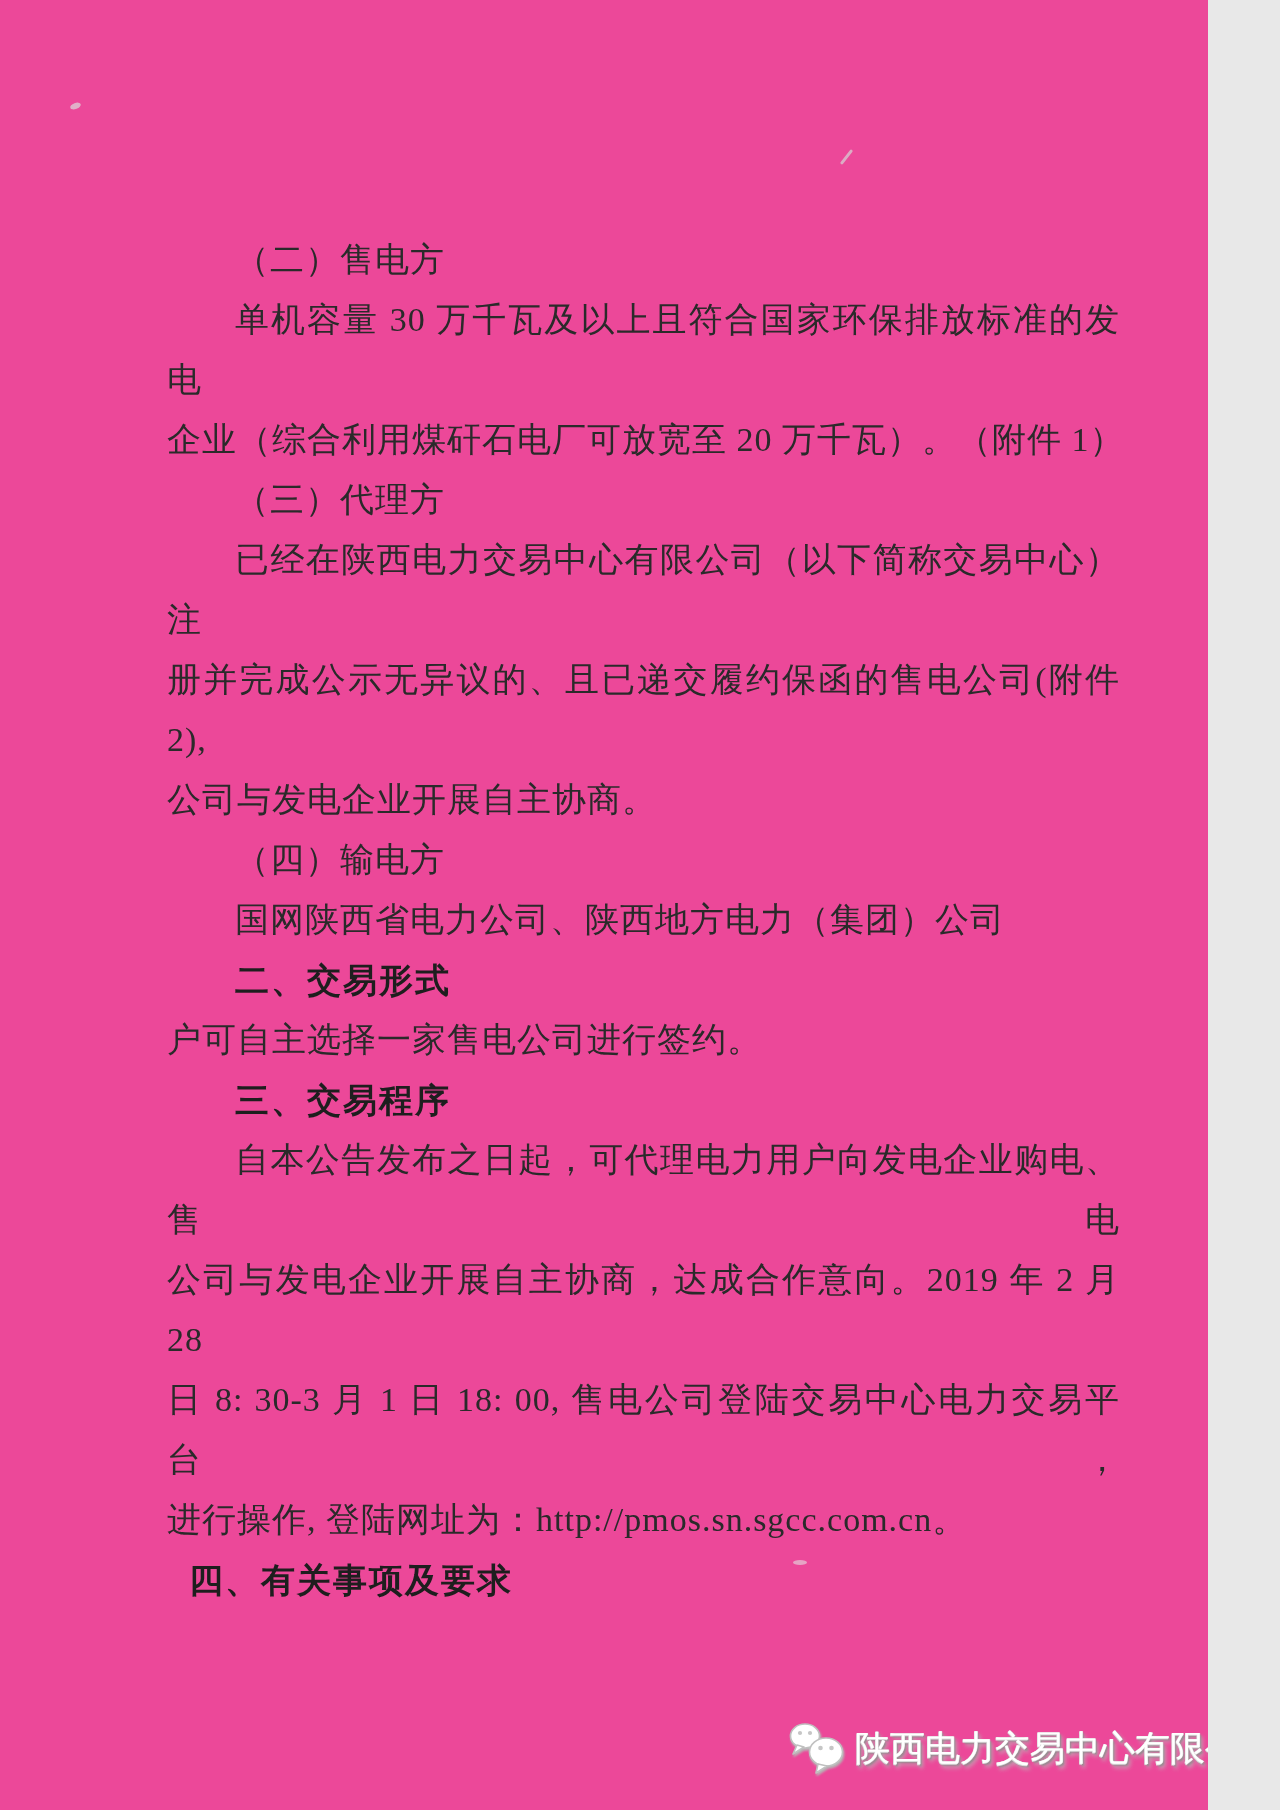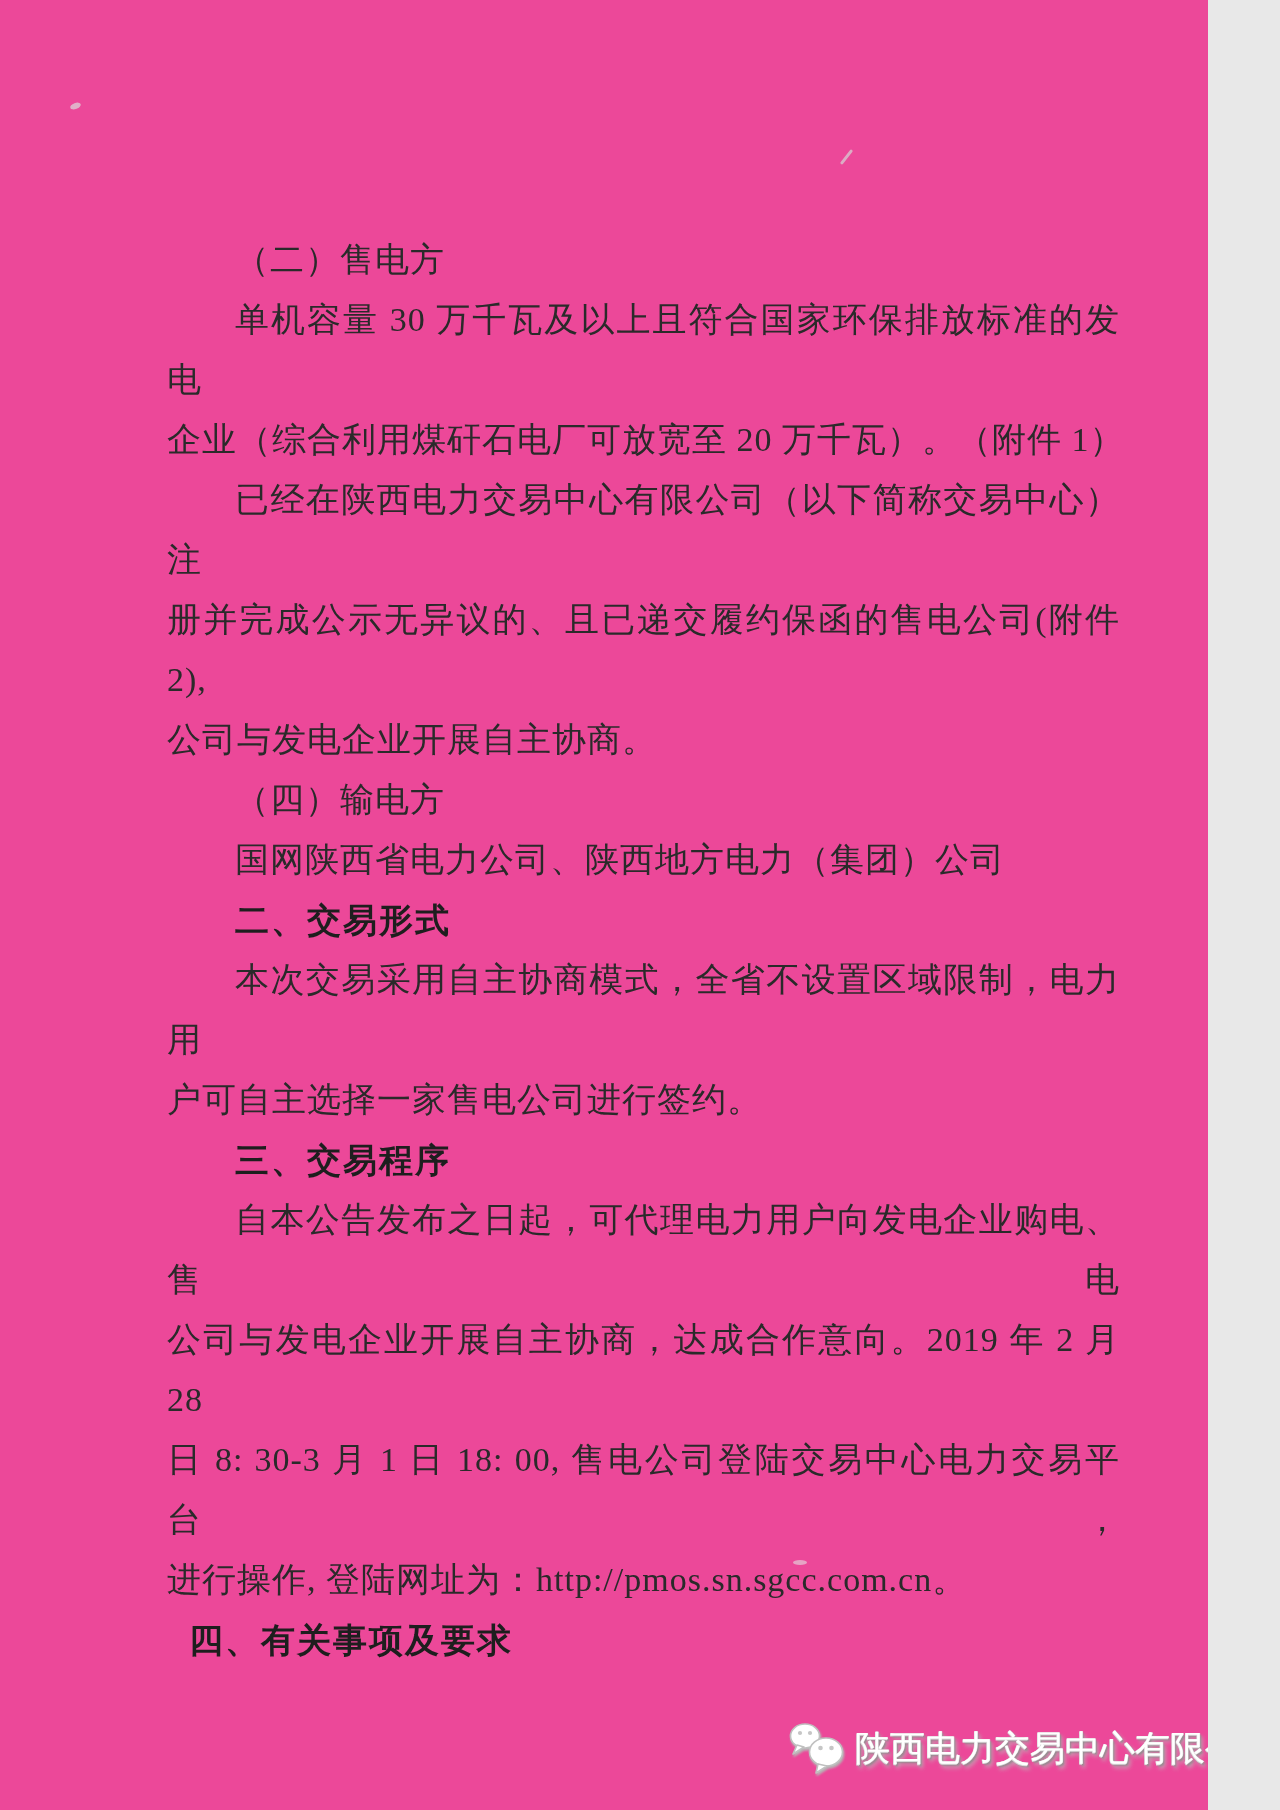--- a/index.html
+++ b/index.html
@@ -85,27 +85,27 @@
 <div class="page">
 
   <span class="artifact artifact-1"></span>
   <span class="artifact artifact-2"></span>
   <span class="artifact artifact-3"></span>
 
   <div class="doc-body">
     <div class="line ind2">（二）售电方</div>
     <div class="line ind2 fill">单机容量 30 万千瓦及以上且符合国家环保排放标准的发电</div>
     <div class="line">企业（综合利用煤矸石电厂可放宽至 20 万千瓦）。（附件 1）</div>
+    <div class="line ind2">（三）代理方</div>
     <div class="line ind2 fill">已经在陕西电力交易中心有限公司（以下简称交易中心）注</div>
     <div class="line fill">册并完成公示无异议的、且已递交履约保函的售电公司(附件 2),</div>
     <div class="line">公司与发电企业开展自主协商。</div>
     <div class="line ind2">（四）输电方</div>
     <div class="line ind2">国网陕西省电力公司、陕西地方电力（集团）公司</div>
     <div class="line ind2 heading">二、交易形式</div>
-    <div class="line ind2 fill">本次交易采用自主协商模式，全省不设置区域限制，电力用</div>
     <div class="line">户可自主选择一家售电公司进行签约。</div>
     <div class="line ind2 heading">三、交易程序</div>
     <div class="line ind2 fill">自本公告发布之日起，可代理电力用户向发电企业购电、售电</div>
     <div class="line fill">公司与发电企业开展自主协商，达成合作意向。2019 年 2 月 28</div>
     <div class="line fill">日 8: 30-3 月 1 日 18: 00, 售电公司登陆交易中心电力交易平台，</div>
     <div class="line">进行操作, 登陆网址为：http://pmos.sn.sgcc.com.cn。</div>
     <div class="line ind07 heading">四、有关事项及要求</div>
 
   </div>
 

